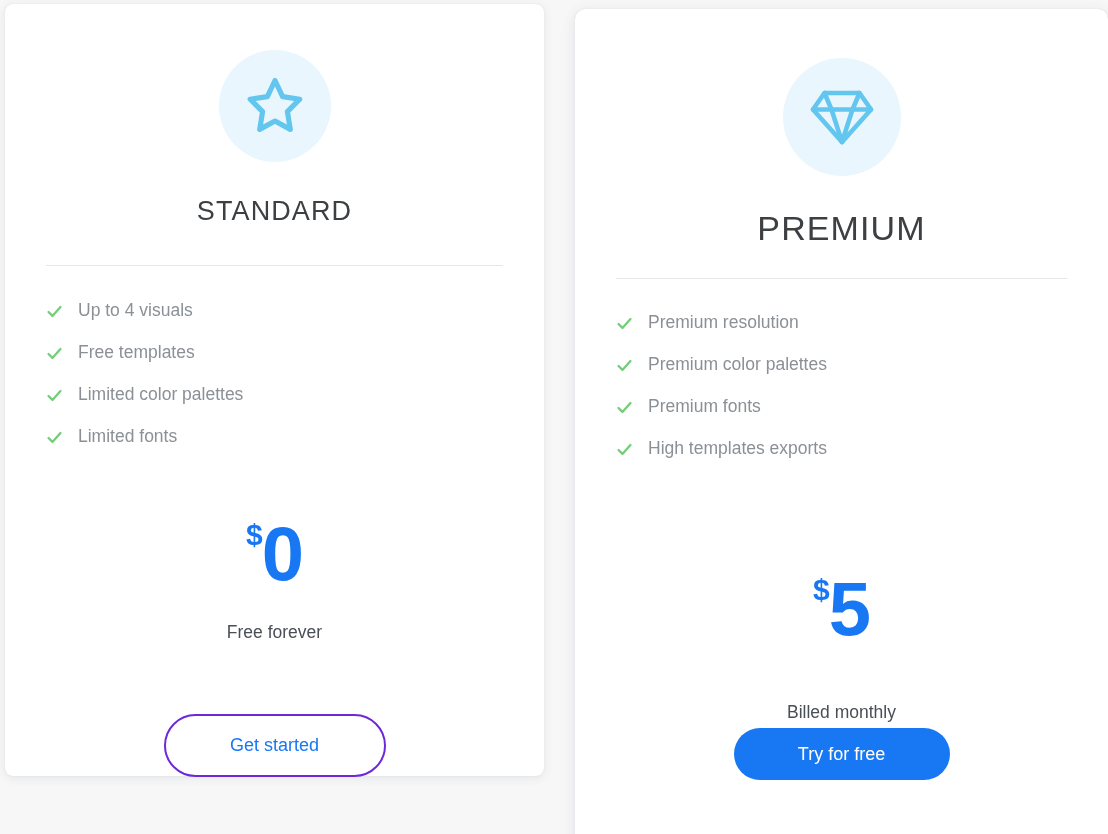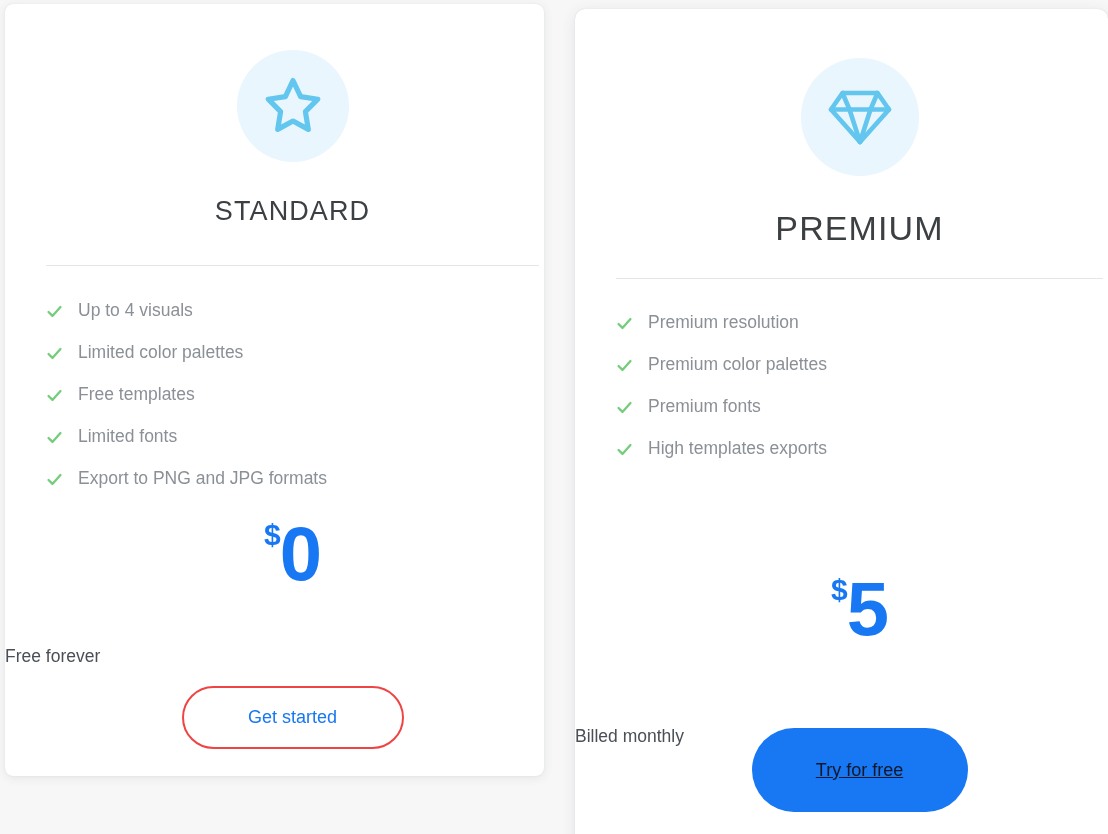--- a/index.html
+++ b/index.html
@@ -43,21 +43,20 @@
     height: 842px;
     border-radius: 10px;
     box-shadow: 0 3px 14px rgba(60, 64, 72, 0.12),
                 0 0 1px rgba(60, 64, 72, 0.18);
   }
 
   .card-inner {
     position: relative;
     width: 100%;
     height: 100%;
-    padding-left: 36px;
   }
 
   
   .icon-badge {
     position: absolute;
     left: 50%;
     transform: translateX(-50%);
     border-radius: 50%;
     display: flex;
     align-items: center;
@@ -168,57 +167,56 @@
   .price-amount {
     font-size: 76px;
     font-weight: 700;
     letter-spacing: -1px;
   }
 
   .price-note {
     position: absolute;
     left: 0;
     width: 100%;
+    text-align: center;
     color: #4a4f55;
     font-size: 17.5px;
-    margin-top: 24px;
   }
   .standard .price-note { top: 618px; }
   .premium .price-note  { top: 693px; }
 
   
   .cta-button {
     position: absolute;
     left: 50%;
     transform: translateX(-50%);
     display: flex;
     align-items: center;
     justify-content: center;
     border-radius: 999px;
     font-size: 18px;
     cursor: pointer;
     box-sizing: border-box;
     user-select: none;
   }
   .cta-button.outline {
-    top: 682px;
+    top: 710px;
     width: 222px;
     height: 63px;
     background: #ffffff;
-    border: 2px solid #ef4444;
+    border: 2px solid #6d28d9;
     color: #1877f2;
   }
   .cta-button.filled {
     top: 719px;
     width: 216px;
-    height: 84px;
+    height: 52px;
     background: #1877f2;
     border: none;
-    color: #0f172a;
-    text-decoration: underline;
+    color: #ffffff;
   }
 </style>
 </head>
 <body>
 
 <div class="pricing-stage">
 
   <div class="plan-card standard">
     <div class="card-inner">
 
@@ -238,39 +236,33 @@
         <li class="feature-item">
           <svg class="check-icon" viewBox="0 0 20 20" fill="none" xmlns="http://www.w3.org/2000/svg">
             <path d="M3 10.6 L7.6 15.2 L17 4.8" stroke="#74cd7b" stroke-width="2.7" stroke-linecap="round" stroke-linejoin="round"></path>
           </svg>
           <span class="feature-text">Up to 4 visuals</span>
         </li>
         <li class="feature-item">
           <svg class="check-icon" viewBox="0 0 20 20" fill="none" xmlns="http://www.w3.org/2000/svg">
             <path d="M3 10.6 L7.6 15.2 L17 4.8" stroke="#74cd7b" stroke-width="2.7" stroke-linecap="round" stroke-linejoin="round"></path>
           </svg>
+          <span class="feature-text">Free templates</span>
+        </li>
+        <li class="feature-item">
+          <svg class="check-icon" viewBox="0 0 20 20" fill="none" xmlns="http://www.w3.org/2000/svg">
+            <path d="M3 10.6 L7.6 15.2 L17 4.8" stroke="#74cd7b" stroke-width="2.7" stroke-linecap="round" stroke-linejoin="round"></path>
+          </svg>
           <span class="feature-text">Limited color palettes</span>
         </li>
         <li class="feature-item">
           <svg class="check-icon" viewBox="0 0 20 20" fill="none" xmlns="http://www.w3.org/2000/svg">
             <path d="M3 10.6 L7.6 15.2 L17 4.8" stroke="#74cd7b" stroke-width="2.7" stroke-linecap="round" stroke-linejoin="round"></path>
           </svg>
-          <span class="feature-text">Free templates</span>
-        </li>
-        <li class="feature-item">
-          <svg class="check-icon" viewBox="0 0 20 20" fill="none" xmlns="http://www.w3.org/2000/svg">
-            <path d="M3 10.6 L7.6 15.2 L17 4.8" stroke="#74cd7b" stroke-width="2.7" stroke-linecap="round" stroke-linejoin="round"></path>
-          </svg>
           <span class="feature-text">Limited fonts</span>
-        </li>
-        <li class="feature-item">
-          <svg class="check-icon" viewBox="0 0 20 20" fill="none" xmlns="http://www.w3.org/2000/svg">
-            <path d="M3 10.6 L7.6 15.2 L17 4.8" stroke="#74cd7b" stroke-width="2.7" stroke-linecap="round" stroke-linejoin="round"></path>
-          </svg>
-          <span class="feature-text">Export to PNG and JPG formats</span>
         </li>
       </ul>
 
       <div class="price-block">
         <span class="price-currency">$</span><span class="price-amount">0</span>
       </div>
 
       <div class="price-note">Free forever</div>
 
       <div class="cta-button outline">

